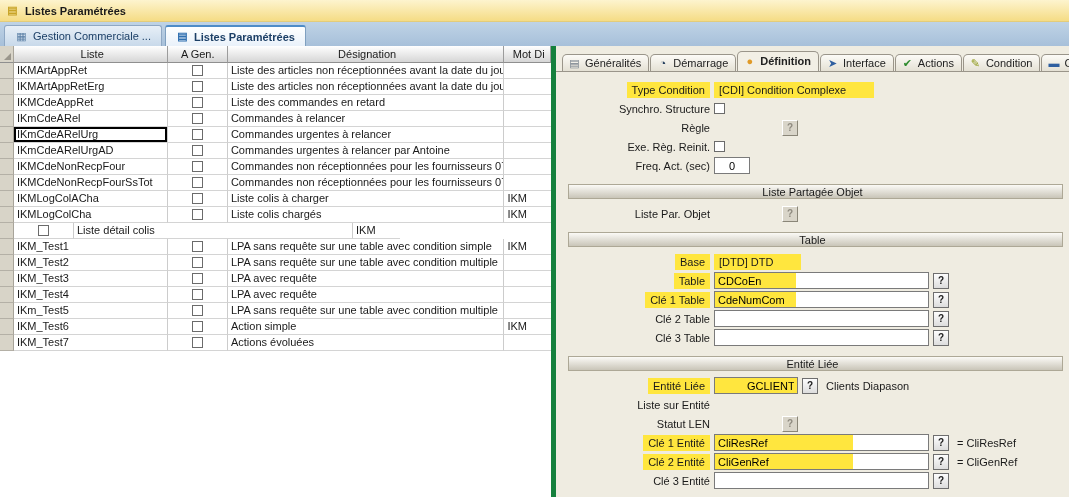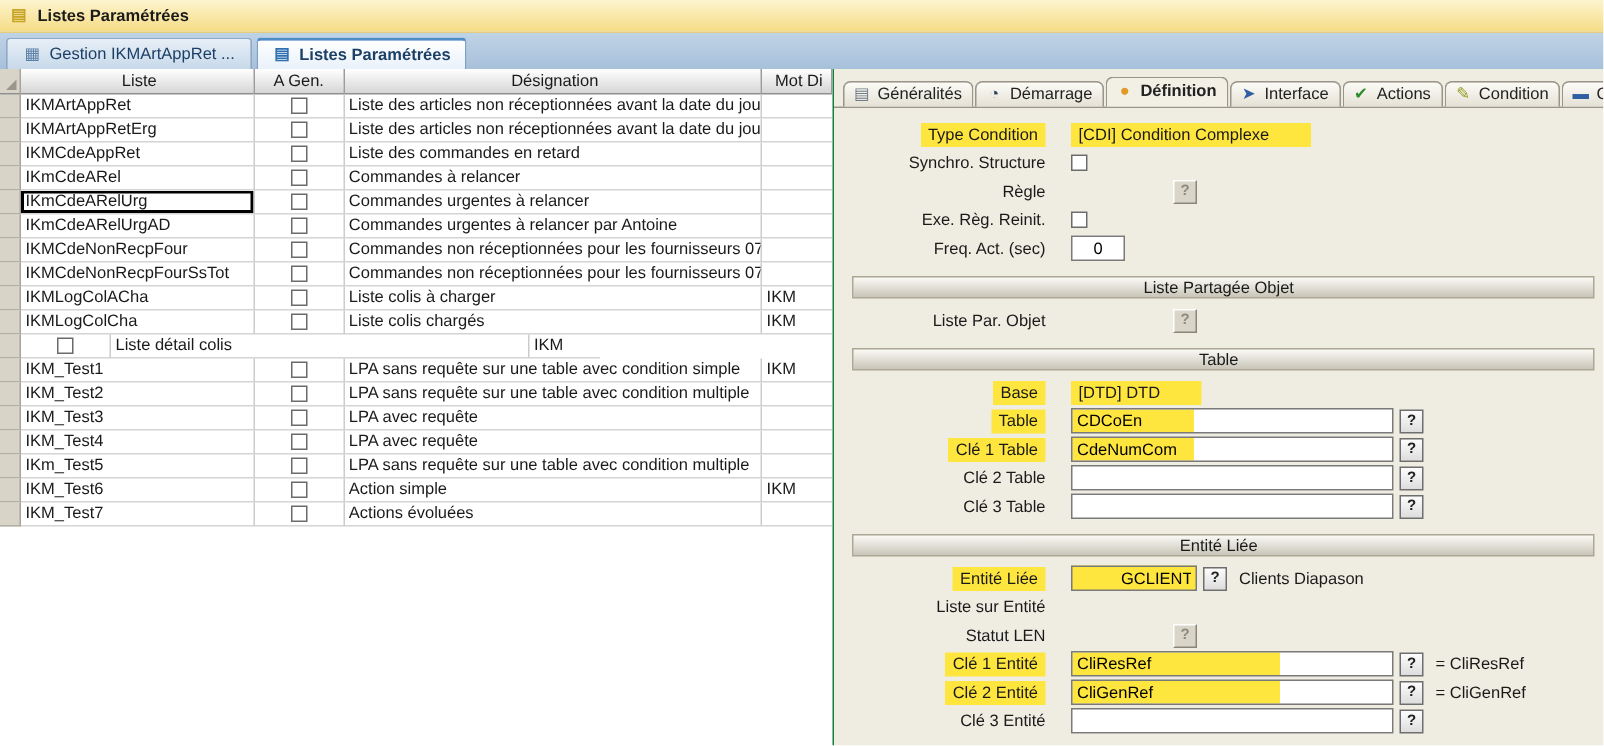--- a/index.html
+++ b/index.html
@@ -26,21 +26,21 @@
   }
   .doc-tab.active {
     background: linear-gradient(#FEFFFF, #E9F1FA);
     border-color: #7FA0C0; border-top: 2px solid #4E8CC8; font-weight: bold;
   }
 
   
   .main { display: flex; height: 451px; }
 
   
-  .grid-panel { width: 556px; background: #fff; border-right: 1px solid #15803d; overflow: hidden; }
+  .grid-panel { width: 556px; background: #fff; border-right: 5px solid #15803d; overflow: hidden; }
   .g-row { display: flex; height: 16px; }
   .g-row.g-header { height: 17px; }
   .c { border-right: 1px solid #CCCCCC; border-bottom: 1px solid #D4D4D4; overflow: hidden; white-space: nowrap; line-height: 15px; }
   .c-rowhdr { width: 14px; background: #D8D4C8; border-right: 1px solid #A8A49A; border-bottom: 1px solid #B4B0A6; }
   .c-liste  { width: 156px; padding-left: 3px; }
   .c-agen   { width: 60px;  display: flex; align-items: center; justify-content: center; }
   .c-desig  { width: 279px; padding-left: 3px; }
   .c-mot    { width: 47px;  padding-left: 3px; border-right: none; }
   .g-header .h {
     background: linear-gradient(#FFFFFF, #D6D6D6);
@@ -64,21 +64,21 @@
   .d-tab {
     display: flex; align-items: center; gap: 4px; padding: 1px 7px 2px 5px; height: 18px;
     background: linear-gradient(#FCFBF7, #E3DFD2);
     border: 1px solid #9A958A; border-bottom: none; border-radius: 5px 5px 0 0;
     margin-bottom: -1px; white-space: nowrap; color: #222; cursor: default;
   }
   .d-tab.active { background: #F2EFE5; height: 21px; font-weight: bold; border-bottom: 1px solid #F2EFE5; text-align: right; }
 
   .form { padding: 8px 4px 0 10px; }
   .f-row { display: flex; align-items: center; height: 19px; }
-  .f-label { width: 148px; text-align: right; padding-right: 17px; flex-shrink: 0; }
+  .f-label { width: 148px; text-align: right; padding-right: 4px; flex-shrink: 0; }
   .f-value { display: flex; align-items: center; flex: 1; min-width: 0; }
   .hl { background: #FFE63E; padding: 2px 5px; }
   .hlval { background: #FFE63E; padding: 2px 28px 2px 5px; }
   .f-input {
     height: 17px; border: 1px solid #7A7A7A; background: #fff;
     font: inherit; padding: 0 3px; width: 215px;
   }
   .f-input.hl-part-s { background: linear-gradient(90deg, #FFE63E 0 38%, #fff 38%); }
   .f-input.hl-part-l { background: linear-gradient(90deg, #FFE63E 0 65%, #fff 65%); }
   .f-input.hl-full { background: #FFE63E; width: 84px; padding-left: 32px; }
@@ -121,21 +121,21 @@
 <div class="window">
 
   <div class="titlebar">
     <span class="icon icon-document"></span>
     <span>Listes Paramétrées</span>
   </div>
 
   <div class="doc-tabbar">
     <div class="doc-tab">
       <span class="icon icon-grid"></span>
-      <span>Gestion IKMArtAppRet ...</span>
+      <span>Gestion Commerciale ...</span>
     </div>
     <div class="doc-tab active">
       <span class="icon icon-list"></span>
       <span>Listes Paramétrées</span>
     </div>
   </div>
 
   <div class="main">
 
     <div class="grid-panel">

